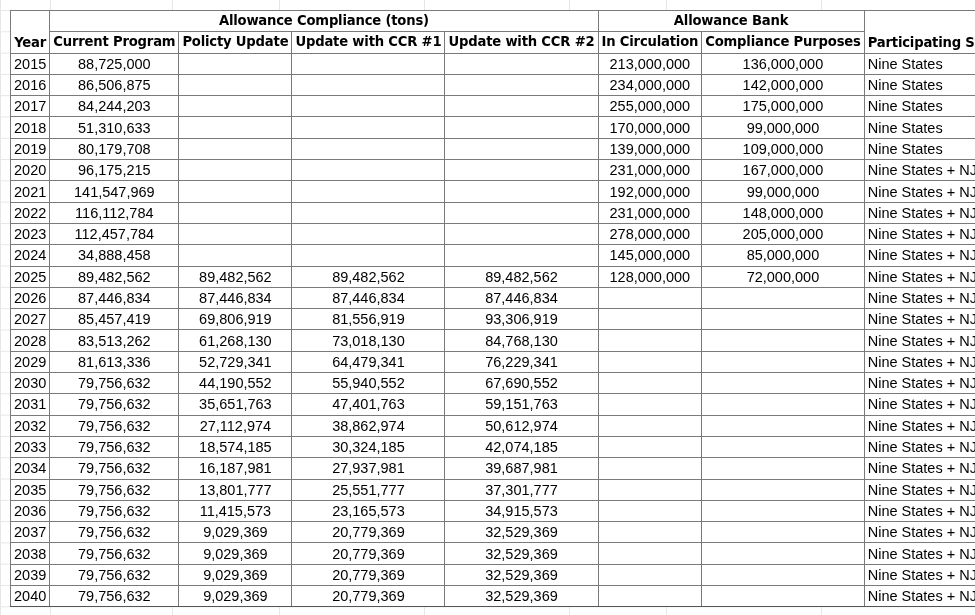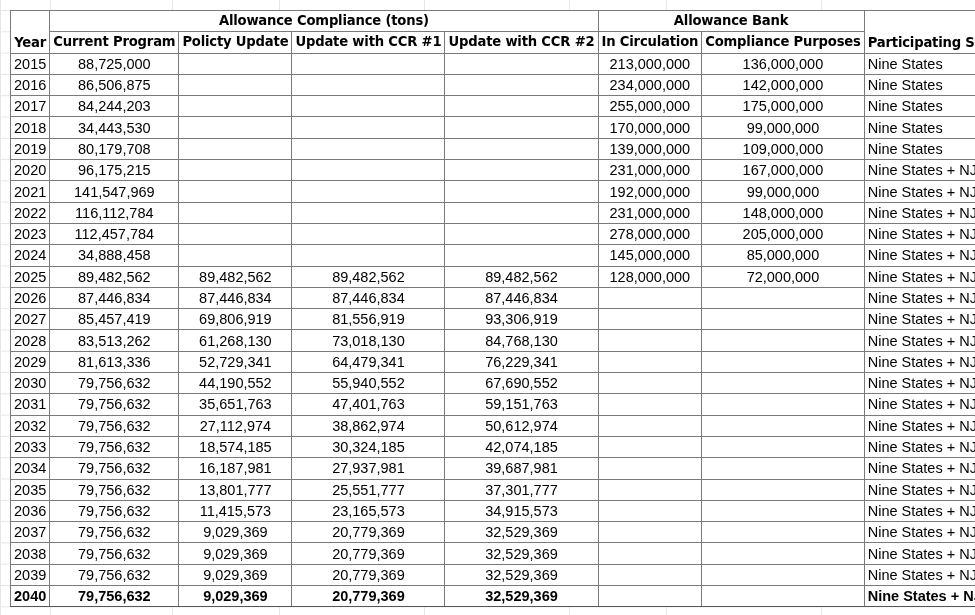--- a/index.html
+++ b/index.html
@@ -71,21 +71,21 @@
       vertical-align: bottom;
     }
     td.year {
       text-align: left;
       padding-left: 3px;
       border-left: 1.5px solid #222;
       border-right: 1.5px solid #222;
     }
     td.num { text-align: center; }
     td.states { text-align: left; }
-    tr.last td { border-bottom: 1.5px solid #555; font-weight: bold; }
+    tr.last td { border-bottom: 1.5px solid #555; }
     col.c-year { width: 40px; }
     col.c-cur { width: 122px; }
     col.c-pol { width: 107px; }
     col.c-c1 { width: 145px; }
     col.c-c2 { width: 145px; }
     col.c-circ { width: 97px; }
     col.c-comp { width: 155px; }
     col.c-states { width: 146px; }
   </style>
 </head>
@@ -153,21 +153,21 @@
         <td class="num">84,244,203</td>
         <td class="num"></td>
         <td class="num"></td>
         <td class="num"></td>
         <td class="num">255,000,000</td>
         <td class="num">175,000,000</td>
         <td class="states">Nine States</td>
       </tr>
       <tr>
         <td class="year">2018</td>
-        <td class="num">34,443,530</td>
+        <td class="num">51,310,633</td>
         <td class="num"></td>
         <td class="num"></td>
         <td class="num"></td>
         <td class="num">170,000,000</td>
         <td class="num">99,000,000</td>
         <td class="states">Nine States</td>
       </tr>
       <tr>
         <td class="year">2019</td>
         <td class="num">80,179,708</td>

